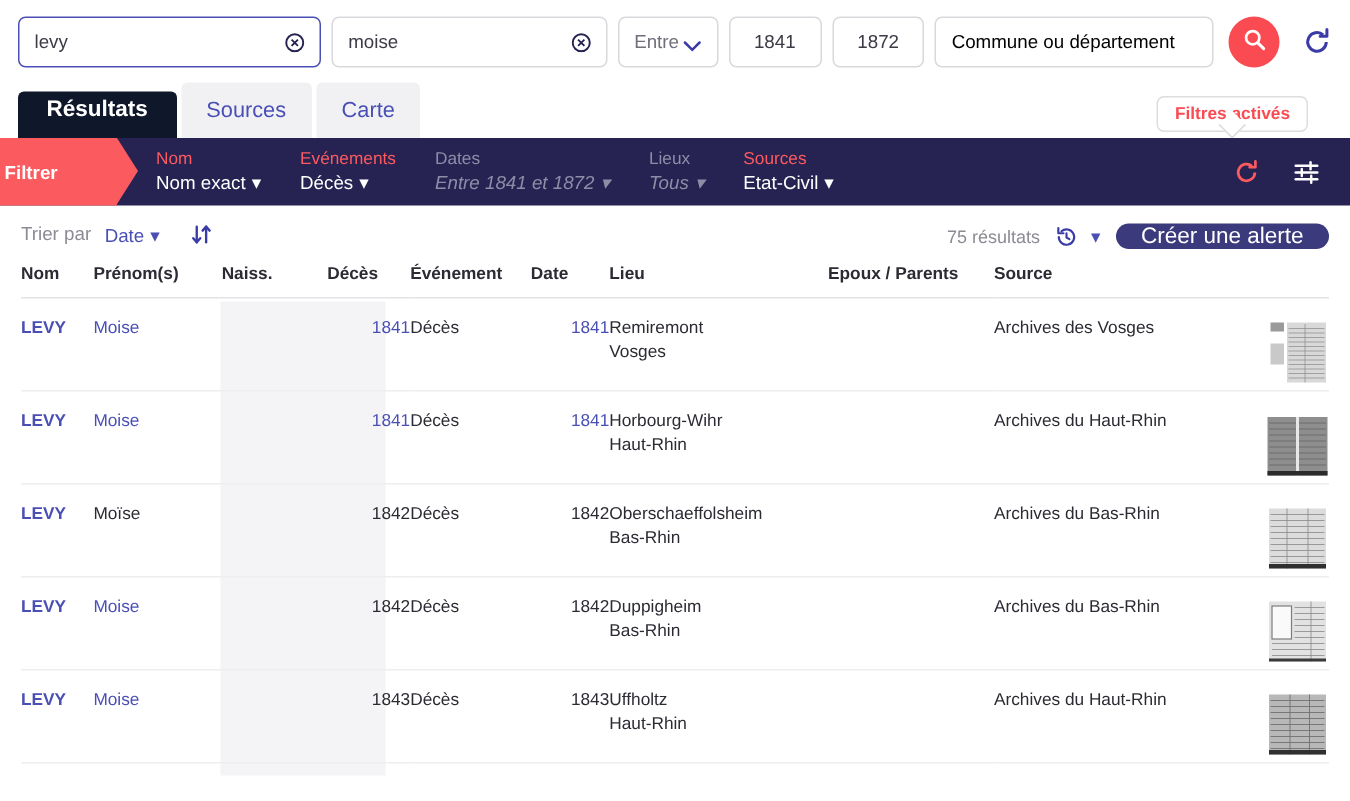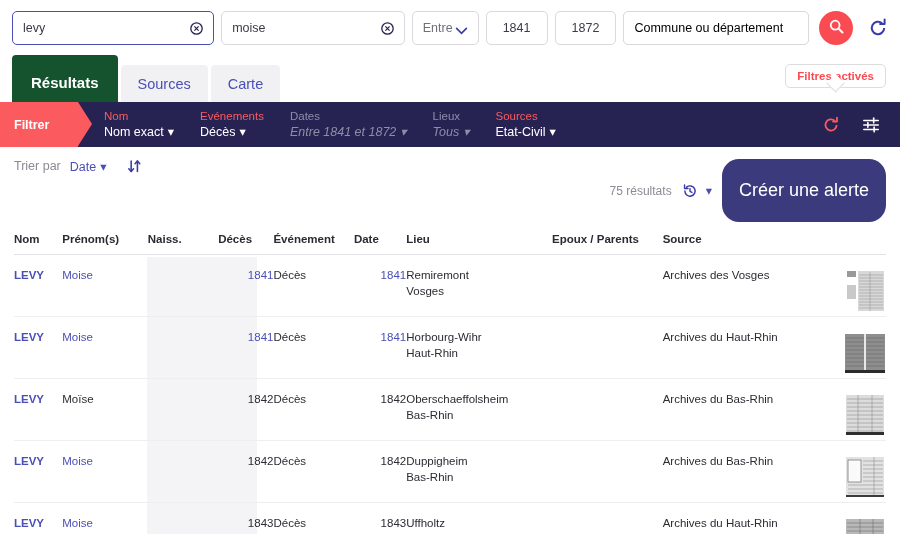--- a/index.html
+++ b/index.html
@@ -61,31 +61,31 @@
   .tab {
     font-size: 14.5px;
     padding: 11px 17px 10px 17px;
     border-radius: 4px 4px 0 0;
     color: #4a4fb5;
     background: #f1f1f4;
     cursor: pointer;
     white-space: nowrap;
   }
   .tab.active {
-    background: #14532d;
+    background: #0f172a;
     color: #ffffff;
     font-weight: bold;
-    padding: 19px 19px 11px 19px;
+    padding: 3px 19px 11px 19px;
     font-size: 15px;
   }
 
   
   .tooltip {
     position: absolute;
-    right: 14px; top: 9px;
+    right: 28px; top: 9px;
     background: #fff;
     border: 1px solid #ddd;
     border-radius: 5px;
     padding: 5px 11px;
     font-size: 11.5px;
     font-weight: bold;
     color: #fb4b52;
     white-space: nowrap;
   }
   .tooltip:after {
@@ -105,21 +105,21 @@
     height: 45px;
     display: flex; align-items: stretch;
     position: relative;
   }
   .filtrer {
     background: #fb5a5f;
     color: #fff;
     font-weight: bold;
     font-size: 12.5px;
     display: flex; align-items: center;
-    padding-left: 14px;
+    padding-left: 3px;
     width: 78px;
     position: relative;
     cursor: pointer;
   }
   .filtrer:after {
     content:"";
     position: absolute;
     right: -14px; top: 0;
     width: 0; height: 0;
     border-top: 22.5px solid transparent;
@@ -157,22 +157,22 @@
   .caret { display:inline-block; margin-left:4px; }
   .sorticon { margin-left: 21px; cursor: pointer; display:flex; }
   .sr-right { margin-left: auto; display: flex; align-items: center; gap: 10px; }
   .rescount { color: #8b8b94; font-size: 12px; }
   .hist { display: flex; align-items: center; gap: 4px; cursor: pointer; color:#4a4fb5; }
   .alert-btn {
     background: #3b3a7d;
     color: #fff;
     border: none;
     border-radius: 17px;
-    font-size: 18px;
-    padding: 21px 17px;
+    font-size: 15px;
+    padding: 0 17px;
     cursor: pointer;
     font-family: inherit;
   }
 
   
   .tablewrap { position: relative; padding: 0 14px; }
   table.results { width: 100%; border-collapse: collapse; table-layout: fixed; }
   table.results th {
     font-size: 11.5px;
     color: #2b2b33;

